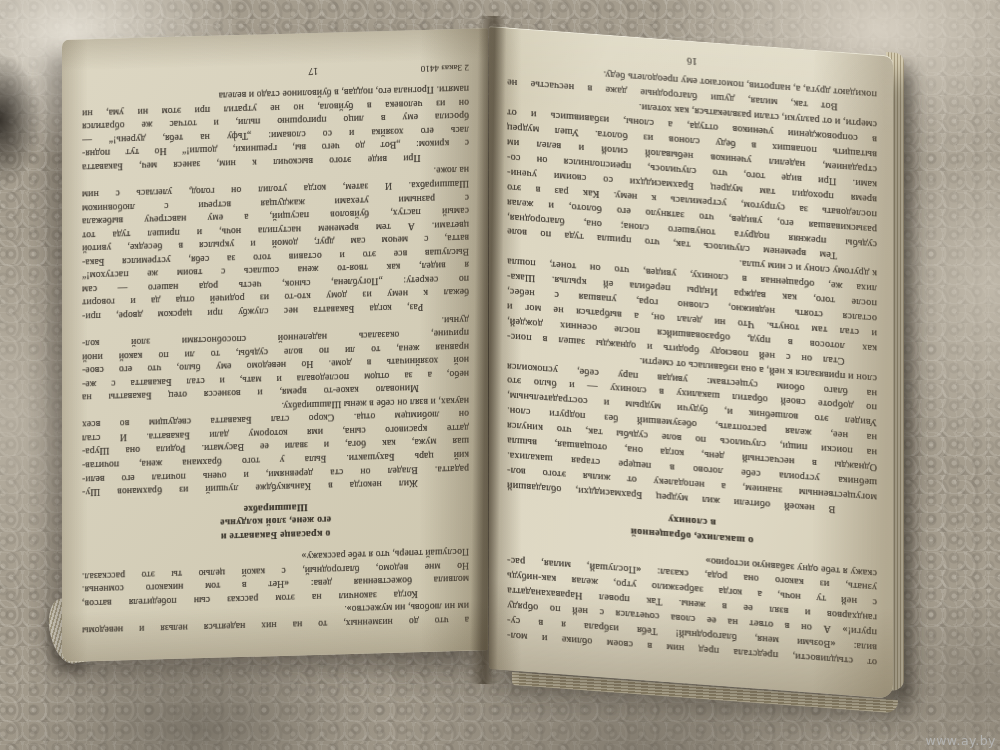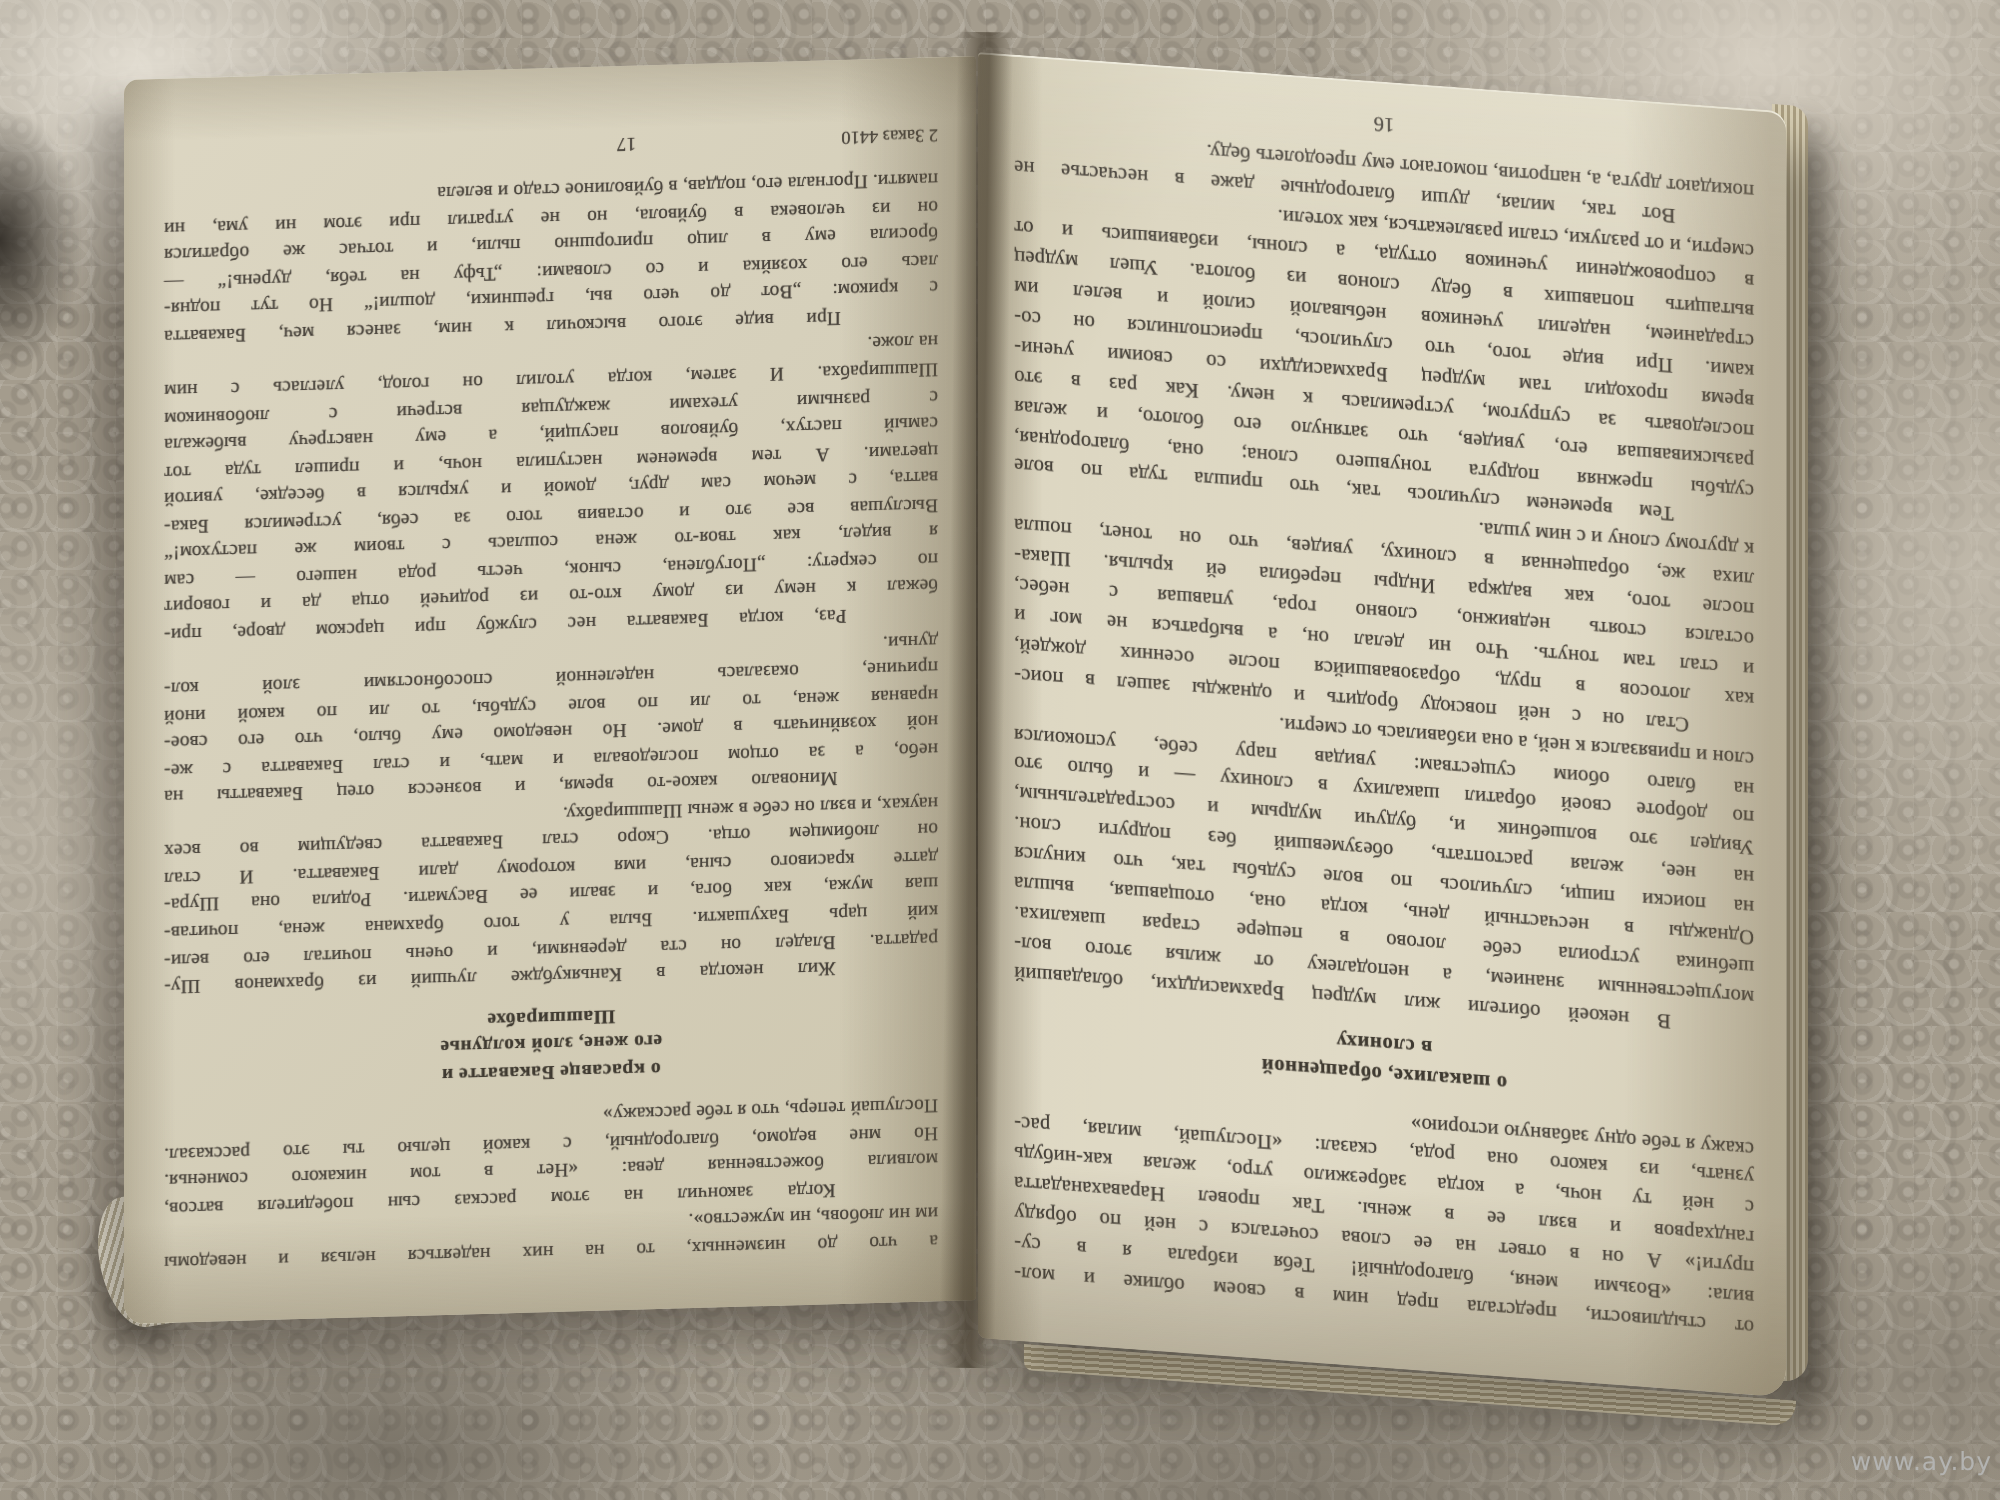--- a/index.html
+++ b/index.html
@@ -97,21 +97,21 @@
   .gutter{
     position:absolute;left:474px;top:16px;width:28px;height:668px;
     transform:rotate(.8deg);pointer-events:none;
     background:linear-gradient(to right, rgba(55,46,32,0), rgba(55,46,32,.5) 42%, rgba(55,46,32,.55) 58%, rgba(55,46,32,0));
   }
   .vignette{
     position:absolute;inset:0;pointer-events:none;
     background:radial-gradient(125% 105% at 50% 42%, rgba(0,0,0,0) 62%, rgba(28,25,21,.28));
   }
   .watermark{
-    position:absolute;right:4px;bottom:12px;
+    position:absolute;right:4px;bottom:2px;
     font-family:"DejaVu Sans","Liberation Sans",sans-serif;
     font-size:12.5px;color:#b3b3b1;letter-spacing:.5px;
   }
 </style>
 </head>
 <body>
 
 <div class="scene">
   <div class="book-shadow"></div>
   <div class="edge-right"></div>

